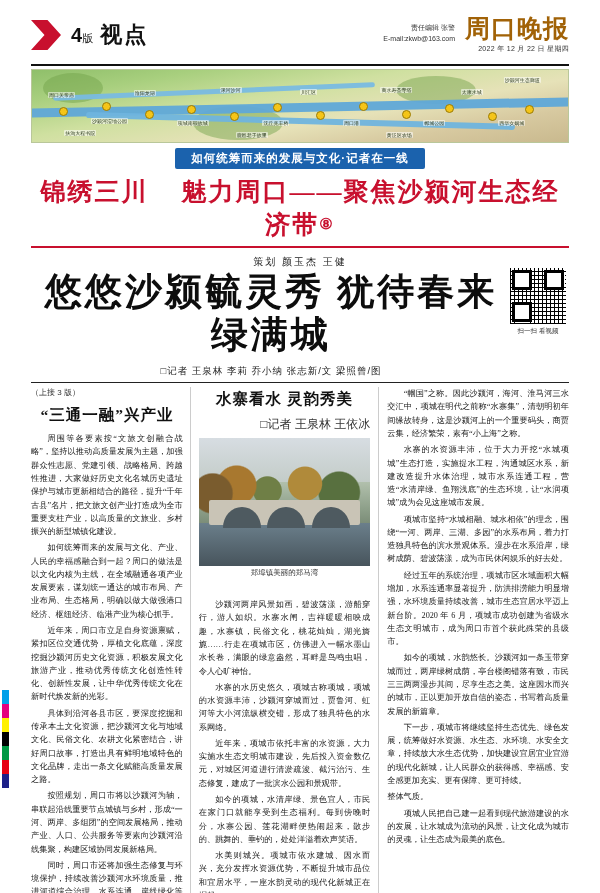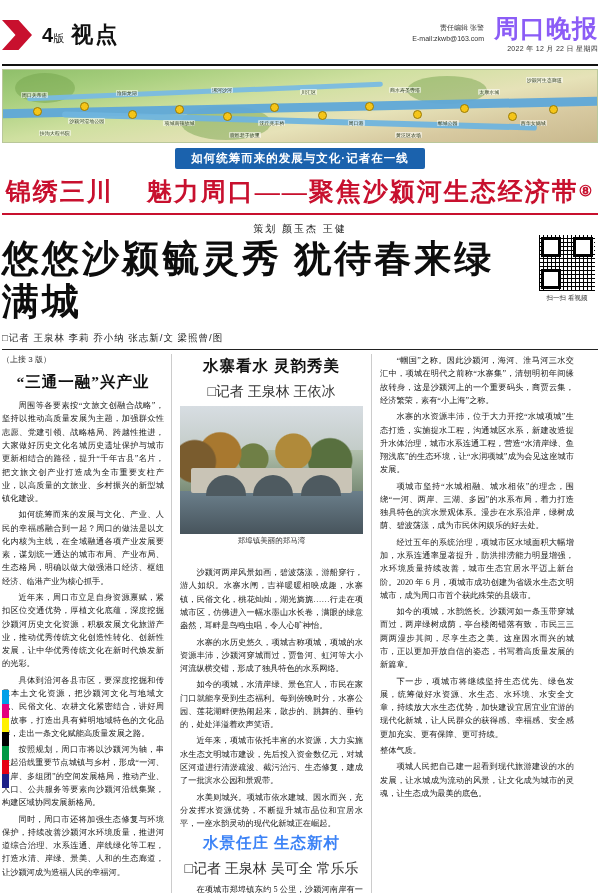--- a/index.html
+++ b/index.html
@@ -13,21 +13,21 @@
     font-family: "Liberation Serif", "DejaVu Serif", serif;
     color: #111;
     overflow: hidden;
     position: relative;
   }
   .page {
     width: 600px;
     height: 893px;
     position: relative;
     box-sizing: border-box;
-    padding: 0 2px;
+    padding: 0 31px;
   }
 
   
   .masthead {
     display: flex;
     align-items: center;
     height: 54px;
     padding-top: 8px;
   }
   .arrow-logo {
@@ -69,21 +69,21 @@
     margin-right: 10px;
     padding-bottom: 2px;
   }
   .nameplate {
     text-align: right;
   }
   .nameplate-title {
     font-family: "Liberation Serif", serif;
     font-size: 25px;
     font-weight: bold;
-    color: #8b5cf6;
+    color: #a16207;
     letter-spacing: 1px;
     line-height: 1;
   }
   .nameplate-date {
     font-size: 7px;
     color: #333;
     font-family: "Liberation Sans", sans-serif;
     margin-top: 3px;
     letter-spacing: 0.3px;
   }
@@ -197,20 +197,22 @@
     margin-top: 7px;
     font-family: "Liberation Sans", sans-serif;
   }
   .headline-row {
     display: flex;
     align-items: flex-start;
     margin-top: 2px;
   }
   .headline-main {
     flex: 1 1 auto;
+    text-align: center;
+    margin-left: 8px;
   }
   .headline {
     font-size: 37px;
     font-weight: bold;
     letter-spacing: 3px;
     color: #0d0d0d;
     line-height: 1.15;
     font-family: "Liberation Serif", serif;
   }
   .byline {
@@ -289,22 +291,22 @@
     text-align: center;
     font-size: 15.5px;
     font-weight: bold;
     letter-spacing: 1px;
     margin: 2px 0 6px 0;
     color: #111;
     font-family: "Liberation Serif", serif;
   }
   .sub-head.blue { color: #3b82f6; }
   .sub-byline {
-    text-align: center;
-    font-size: 14px;
+    text-align: right;
+    font-size: 12px;
     color: #333;
     margin-bottom: 5px;
     font-family: "Liberation Sans", sans-serif;
   }
 
   .para {
     font-size: 8.2px;
     line-height: 1.62;
     text-align: justify;
     color: #1a1a1a;
@@ -481,22 +483,22 @@
         <div class="trees"></div>
         <div class="water"></div>
         <div class="bridge"></div>
         <div class="arch" style="left:14%;"></div>
         <div class="arch" style="left:40%;"></div>
         <div class="arch" style="left:66%;"></div>
       </div>
       <div class="photo-caption">郑埠镇美丽的郑马湾</div>
       <p class="para">沙颍河两岸风景如画，碧波荡漾，游船穿行，游人如织。水寨水闸，吉祥暖暖相映成趣，水寨镇，民俗文化，桃花灿灿，湖光旖旎……行走在项城市区，仿佛进入一幅水墨山水长卷，满眼的绿意盎然，耳畔是鸟鸣虫唱，令人心旷神怡。</p>
       <p class="para">水寨的水历史悠久，项城古称项城，项城的水资源丰沛，沙颍河穿城而过，贾鲁河、虹河等大小河流纵横交错，形成了独具特色的水系网络。</p>
+      <p class="para">近年来，项城市依托丰富的水资源，大力实施水生态文明城市建设，先后投入资金数亿元，对城区河道进行清淤疏浚、截污治污、生态修复，建成了一批滨水公园和景观带。</p>
       <p class="para">如今的项城，水清岸绿、景色宜人，市民在家门口就能享受到生态福利。每到傍晚时分，水寨公园、莲花湖畔便热闹起来，散步的、跳舞的、垂钓的，处处洋溢着欢声笑语。</p>
-      <p class="para">近年来，项城市依托丰富的水资源，大力实施水生态文明城市建设，先后投入资金数亿元，对城区河道进行清淤疏浚、截污治污、生态修复，建成了一批滨水公园和景观带。</p>
       <p class="para">水美则城兴。项城市依水建城、因水而兴，充分发挥水资源优势，不断提升城市品位和宜居水平，一座水韵灵动的现代化新城正在崛起。</p>
       <div class="sub-head blue">水景任庄 生态新村</div>
       <div class="sub-byline">□记者 王泉林 吴可全 常乐乐</div>
       <p class="para">在项城市郑埠镇东约 5 公里，沙颍河南岸有一个村，沙颍河环抱村庄，一排排白墙黛瓦的民居整齐排列，村内道路干净整洁，房前屋后绿树成荫、花香四溢，一幅美丽乡村新画卷徐徐展开。</p>
 
     </div>
 
     <div class="col col-right">
       <p class="para">“帼国”之称。因此沙颍河，海河、淮马河三水交汇中，项城在明代之前称“水寨集”，清朝明初年间缘故转身，这是沙颍河上的一个重要码头，商贾云集，经济繁荣，素有“小上海”之称。</p>
       <p class="para">水寨的水资源丰沛，位于大力开挖“水城项城”生态打造，实施提水工程，沟通城区水系，新建改造提升水体治理，城市水系连通工程，营造“水清岸绿、鱼翔浅底”的生态环境，让“水润项城”成为会见这座城市发展。</p>

